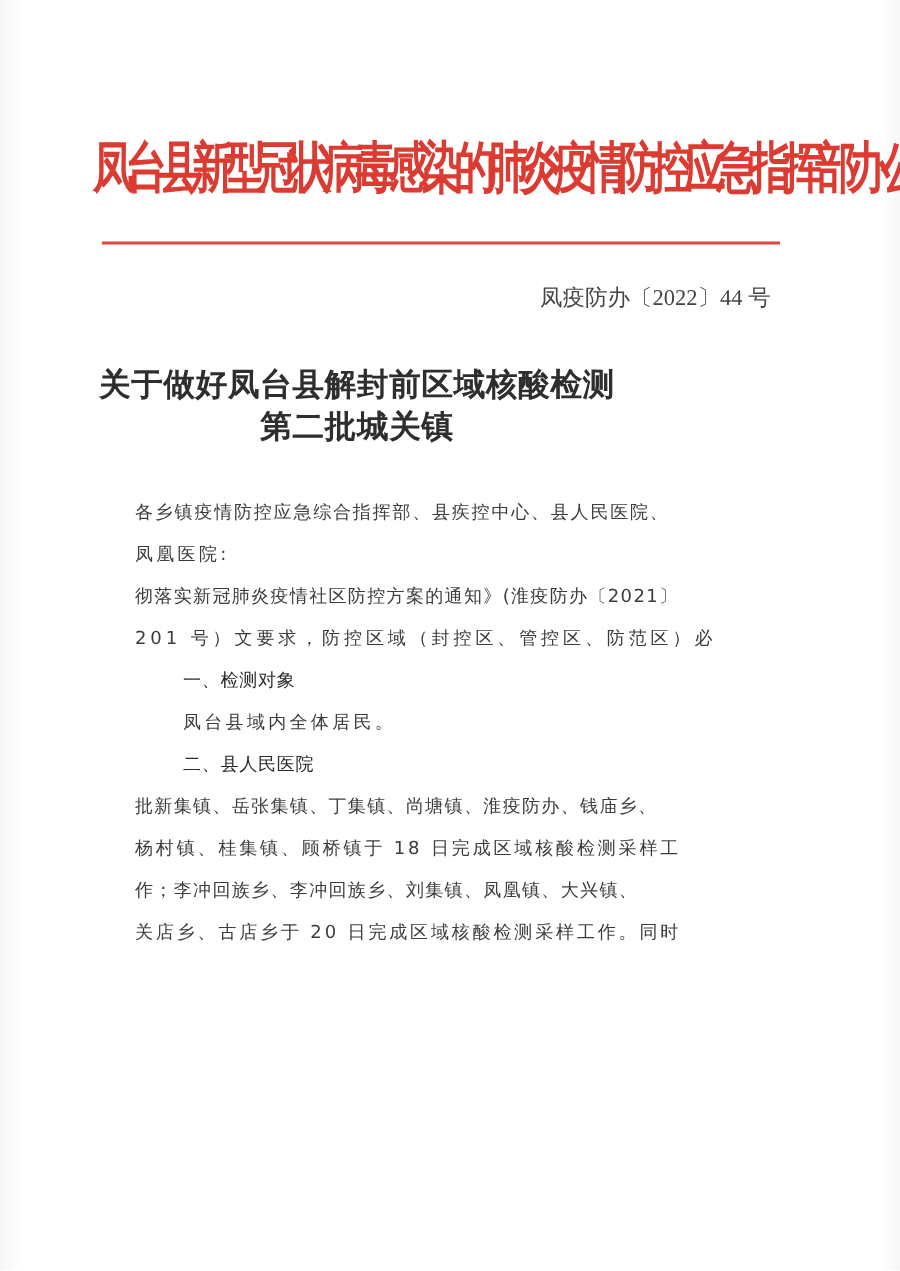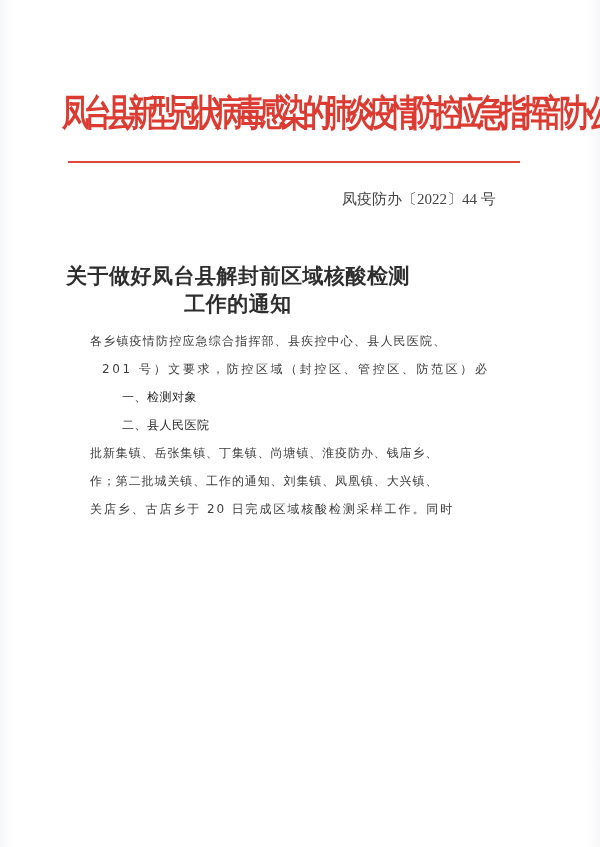--- a/index.html
+++ b/index.html
@@ -40,40 +40,39 @@
     .red-rule {
       position: absolute;
       left: 68px;
       top: 161px;
       width: 452px;
       height: 2px;
       background: #e0473c;
     }
     .doc-number {
       position: absolute;
-      left: 342px;
+      left: 360px;
       top: 189px;
       font-size: 15px;
       line-height: 20px;
       color: #444;
       white-space: nowrap;
       font-family: "Liberation Serif", "DejaVu Serif", serif;
     }
     .title {
       position: absolute;
       left: 0;
       top: 242px;
       width: 476px;
       text-align: center;
       font-family: "DejaVu Serif", "Liberation Serif", serif;
       font-weight: bold;
       font-size: 21px;
       line-height: 28px;
       color: #2e2e2e;
-      margin-top: 20px;
     }
     .title .t-line { display: block; letter-spacing: 0.5px; }
     .body-text {
       position: absolute;
       left: 90px;
       top: 327px;
       width: 430px;
       font-size: 12px;
       line-height: 28px;
       color: #3c3c3c;
@@ -102,29 +101,33 @@
 <div class="page">
 
   <div class="org-header">凤台县新型冠状病毒感染的肺炎疫情防控应急指挥部办公室</div>
 
   <div class="red-rule"></div>
 
   <div class="doc-number">凤疫防办〔2022〕44 号</div>
 
   <div class="title">
     <span class="t-line">关于做好凤台县解封前区域核酸检测</span>
-    <span class="t-line">工作的通知</span>
+    <span class="t-line">第二批城关镇</span>
   </div>
 
   <div class="body-text">
     <span class="line tight">各乡镇疫情防控应急综合指挥部、县疾控中心、县人民医院、</span>
+    <span class="line">凤凰医院:</span>
 
-    <span class="line" style="letter-spacing:2.6px;margin-left:12px;">201 号）文要求，防控区域（封控区、管控区、防范区）必</span>
+    <span class="line tight" style="letter-spacing:0.9px;">彻落实新冠肺炎疫情社区防控方案的通知》(淮疫防办〔2021〕</span>
+    <span class="line" style="letter-spacing:2.6px;">201 号）文要求，防控区域（封控区、管控区、防范区）必</span>
 
     <span class="line heading">一、检测对象</span>
+    <span class="line indent">凤台县域内全体居民。</span>
 
     <span class="line heading">二、县人民医院</span>
     <span class="line tight" style="letter-spacing:0.9px;">批新集镇、岳张集镇、丁集镇、尚塘镇、淮疫防办、钱庙乡、</span>
-    <span class="line tight" style="letter-spacing:0.9px;">作；第二批城关镇、工作的通知、刘集镇、凤凰镇、大兴镇、</span>
+    <span class="line" style="letter-spacing:1.9px;">杨村镇、桂集镇、顾桥镇于 18 日完成区域核酸检测采样工</span>
+    <span class="line tight" style="letter-spacing:0.9px;">作；李冲回族乡、李冲回族乡、刘集镇、凤凰镇、大兴镇、</span>
     <span class="line" style="letter-spacing:1.9px;">关店乡、古店乡于 20 日完成区域核酸检测采样工作。同时</span>
   </div>
 
 </div>
 
 </body></html>

